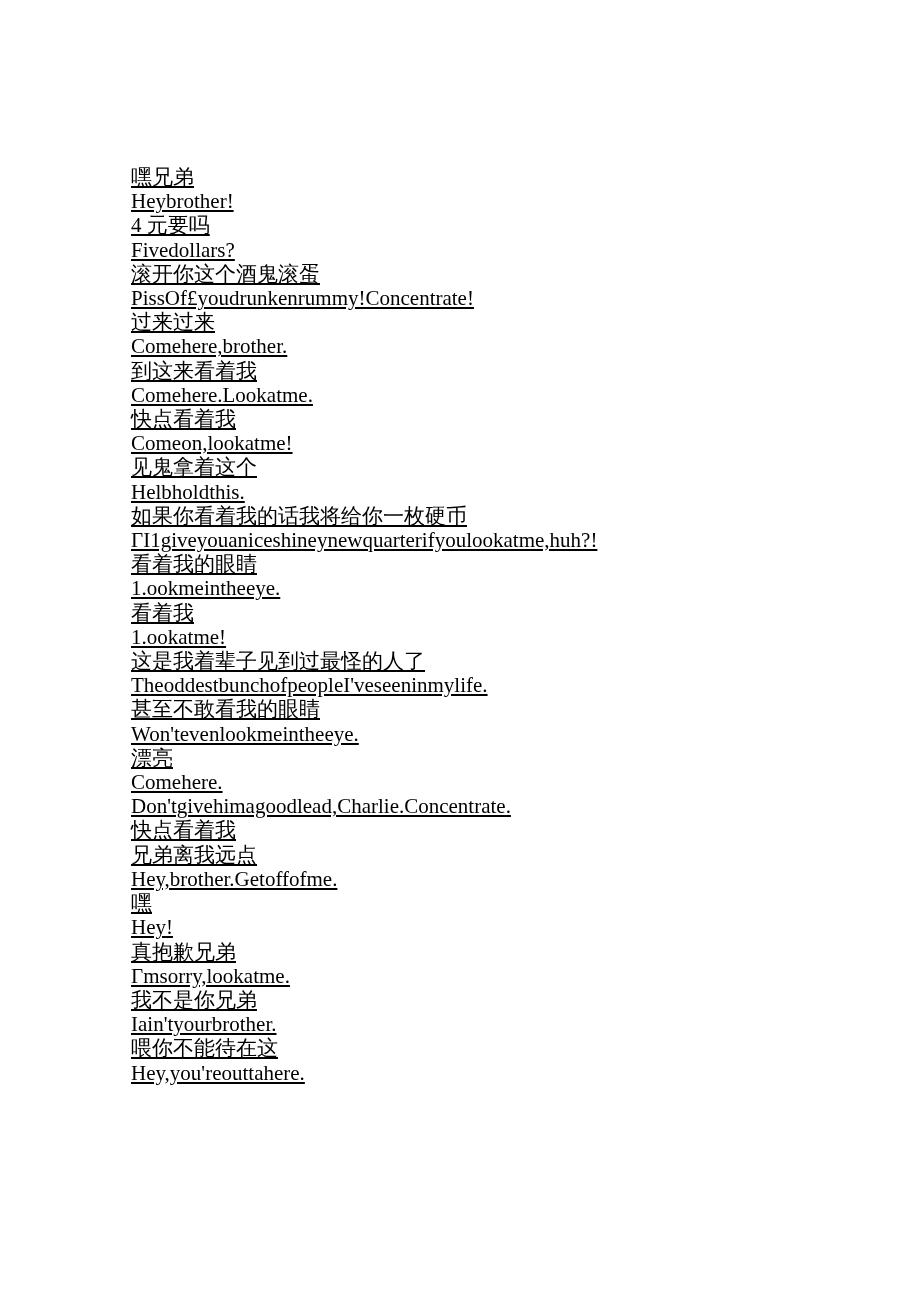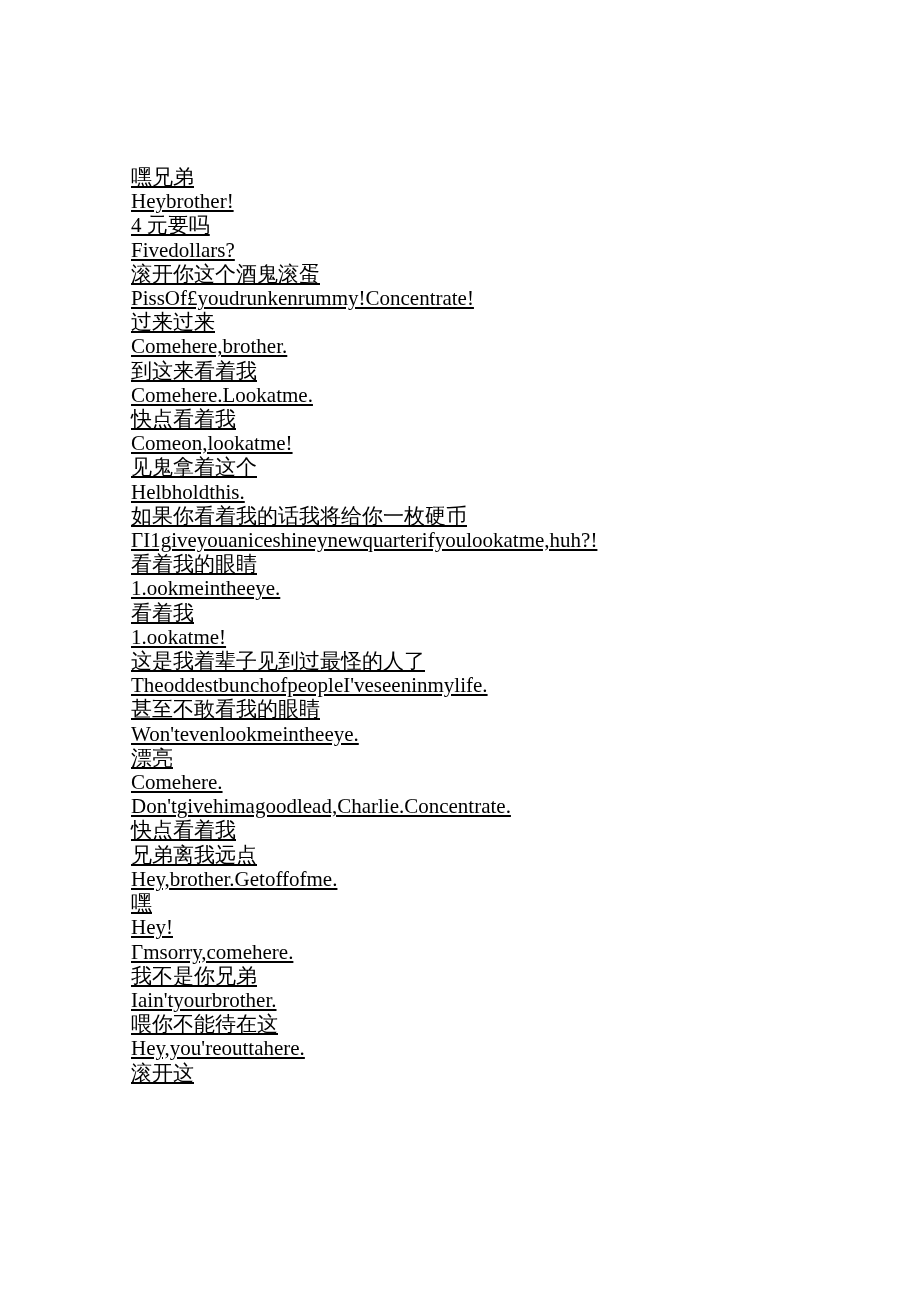--- a/index.html
+++ b/index.html
@@ -52,20 +52,20 @@
       <div class="line">甚至不敢看我的眼睛</div>
       <div class="line">Won'tevenlookmeintheeye.</div>
       <div class="line">漂亮</div>
       <div class="line">Comehere.</div>
       <div class="line">Don'tgivehimagoodlead,Charlie.Concentrate.</div>
       <div class="line">快点看着我</div>
       <div class="line">兄弟离我远点</div>
       <div class="line">Hey,brother.Getoffofme.</div>
       <div class="line">嘿</div>
       <div class="line">Hey!</div>
-      <div class="line">Γmsorry,comehere.</div>
+      <div class="line">真抱歉兄弟</div>
+      <div class="line">Γmsorry,lookatme.</div>
       <div class="line">我不是你兄弟</div>
       <div class="line">Iain'tyourbrother.</div>
       <div class="line">喂你不能待在这</div>
       <div class="line">Hey,you'reouttahere.</div>
-      <div class="line">滚开这</div>
     </div>
 </div>
 
 </body></html>

